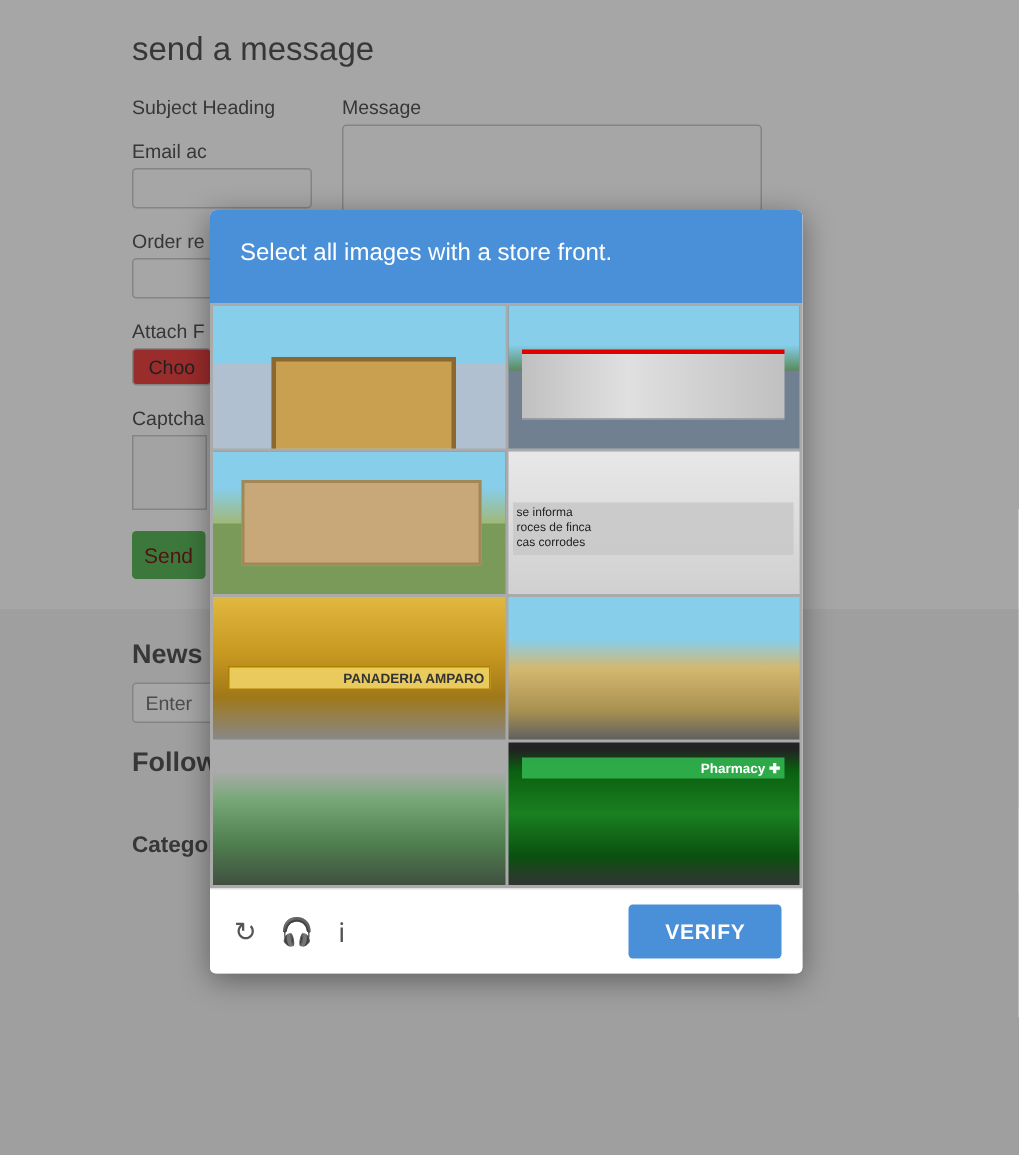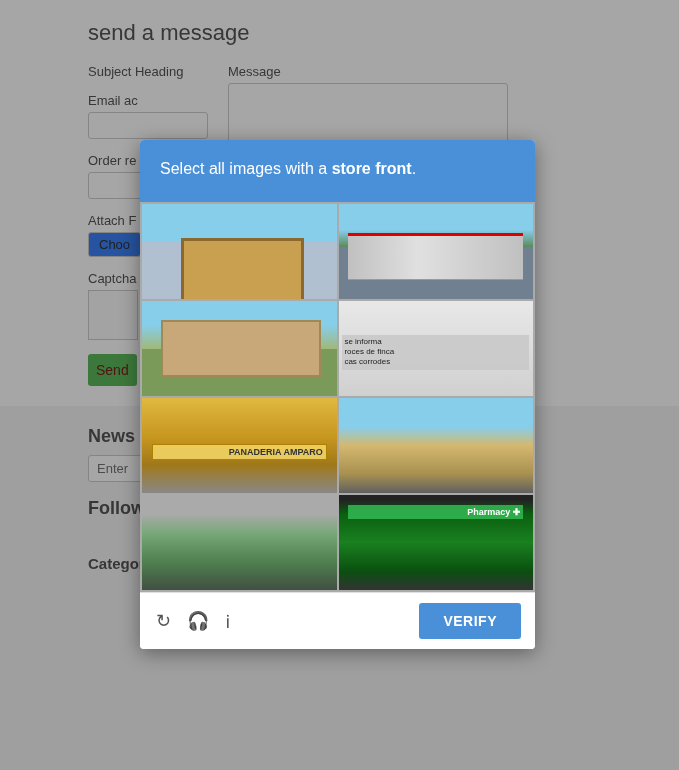--- a/index.html
+++ b/index.html
@@ -72,21 +72,21 @@
       font-size: 10px;
       color: #555;
     }
 
     .text-input {
       width: 120px;
     }
 
     .file-choose-btn {
       padding: 4px 10px;
-      background: #3b82f6;
+      background: #ef4444;
       border: 1px solid #ccc;
       border-radius: 3px;
       font-size: 13px;
       cursor: pointer;
       color: #333;
     }
 
     .captcha-box {
       width: 50px;
       height: 50px;
@@ -198,21 +198,21 @@
 
     .captcha-header {
       background: #4a90d9;
       padding: 18px 20px 22px 20px;
       color: #fff;
       font-size: 16px;
       line-height: 1.4;
     }
 
     .captcha-header strong {
-      font-weight: bold;
+      font-weight: normal;
     }
 
     .captcha-grid {
       display: grid;
       grid-template-columns: 1fr 1fr;
       grid-template-rows: repeat(4, 95px);
       gap: 2px;
       background: #aaa;
       padding: 2px;
     }

